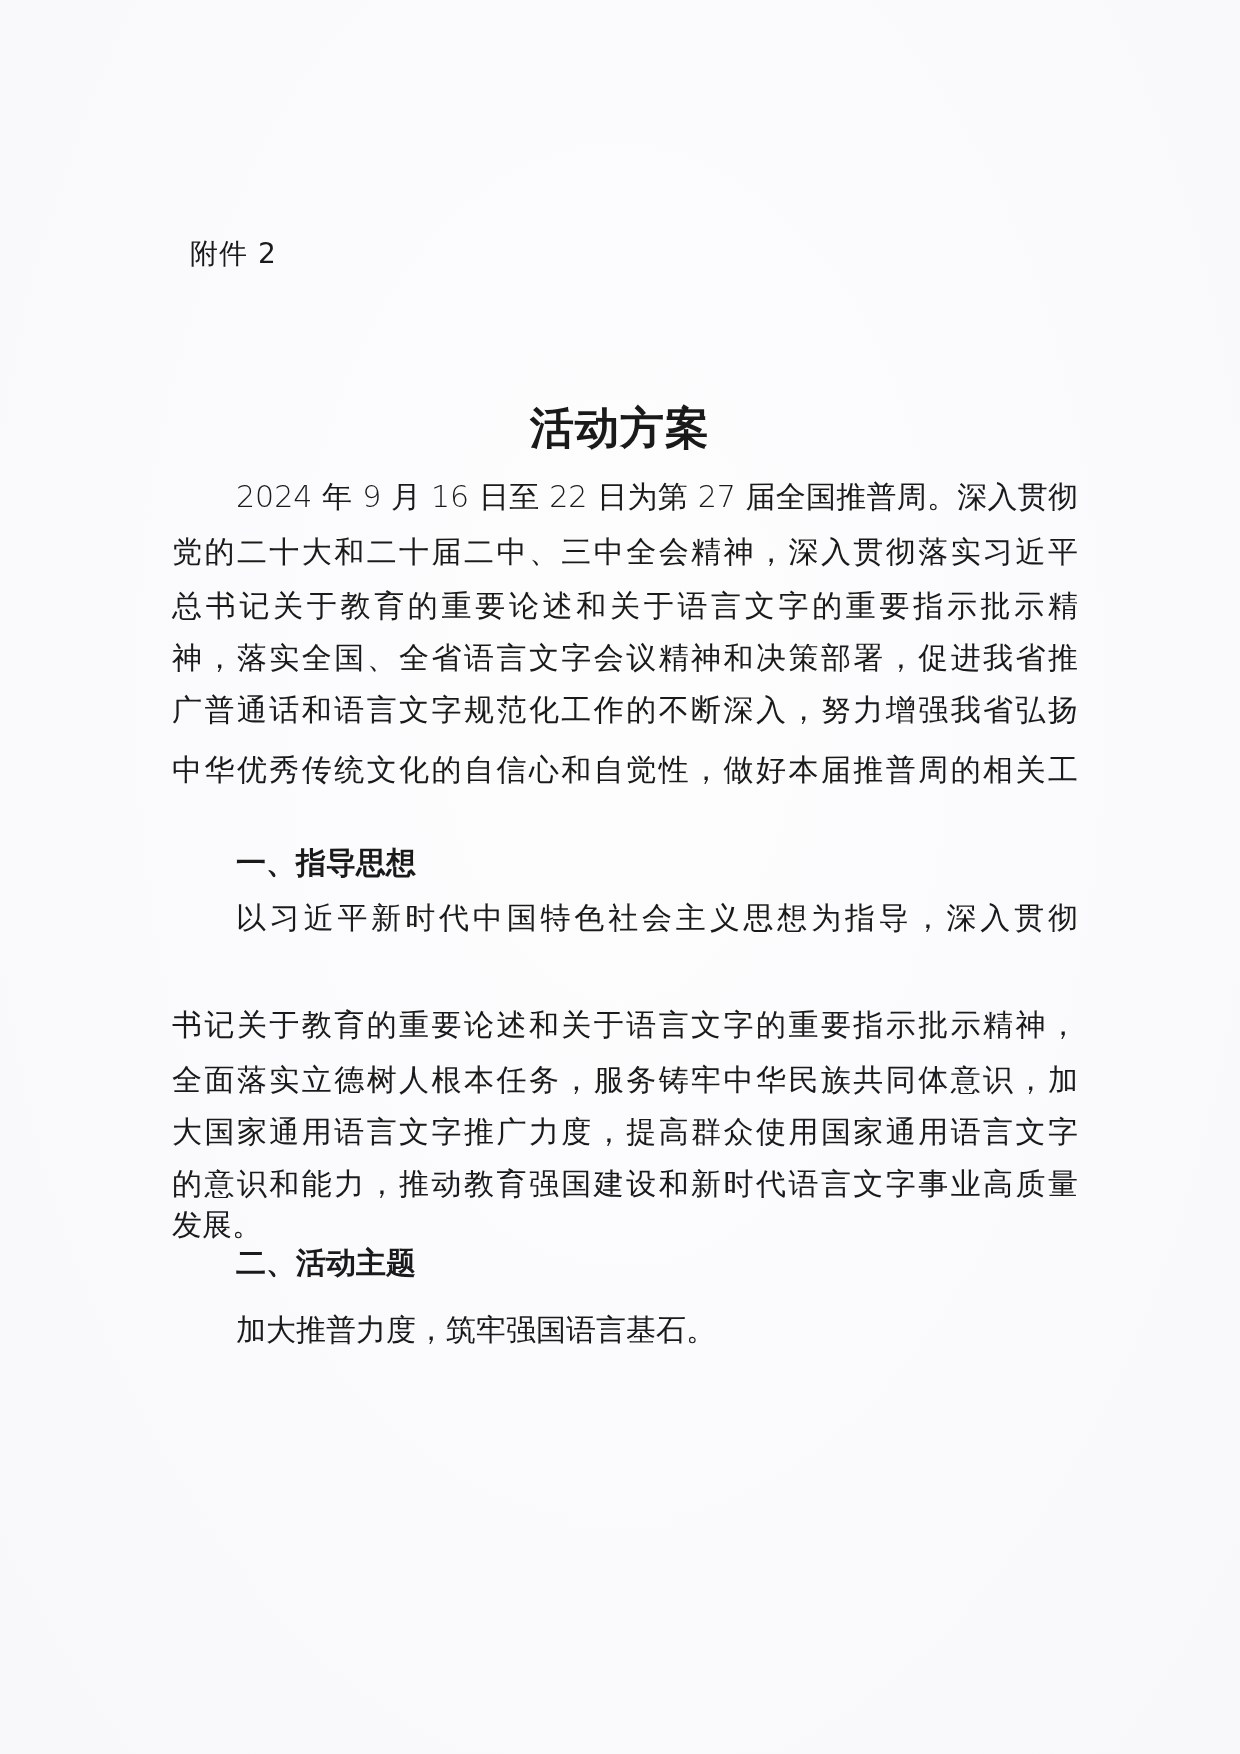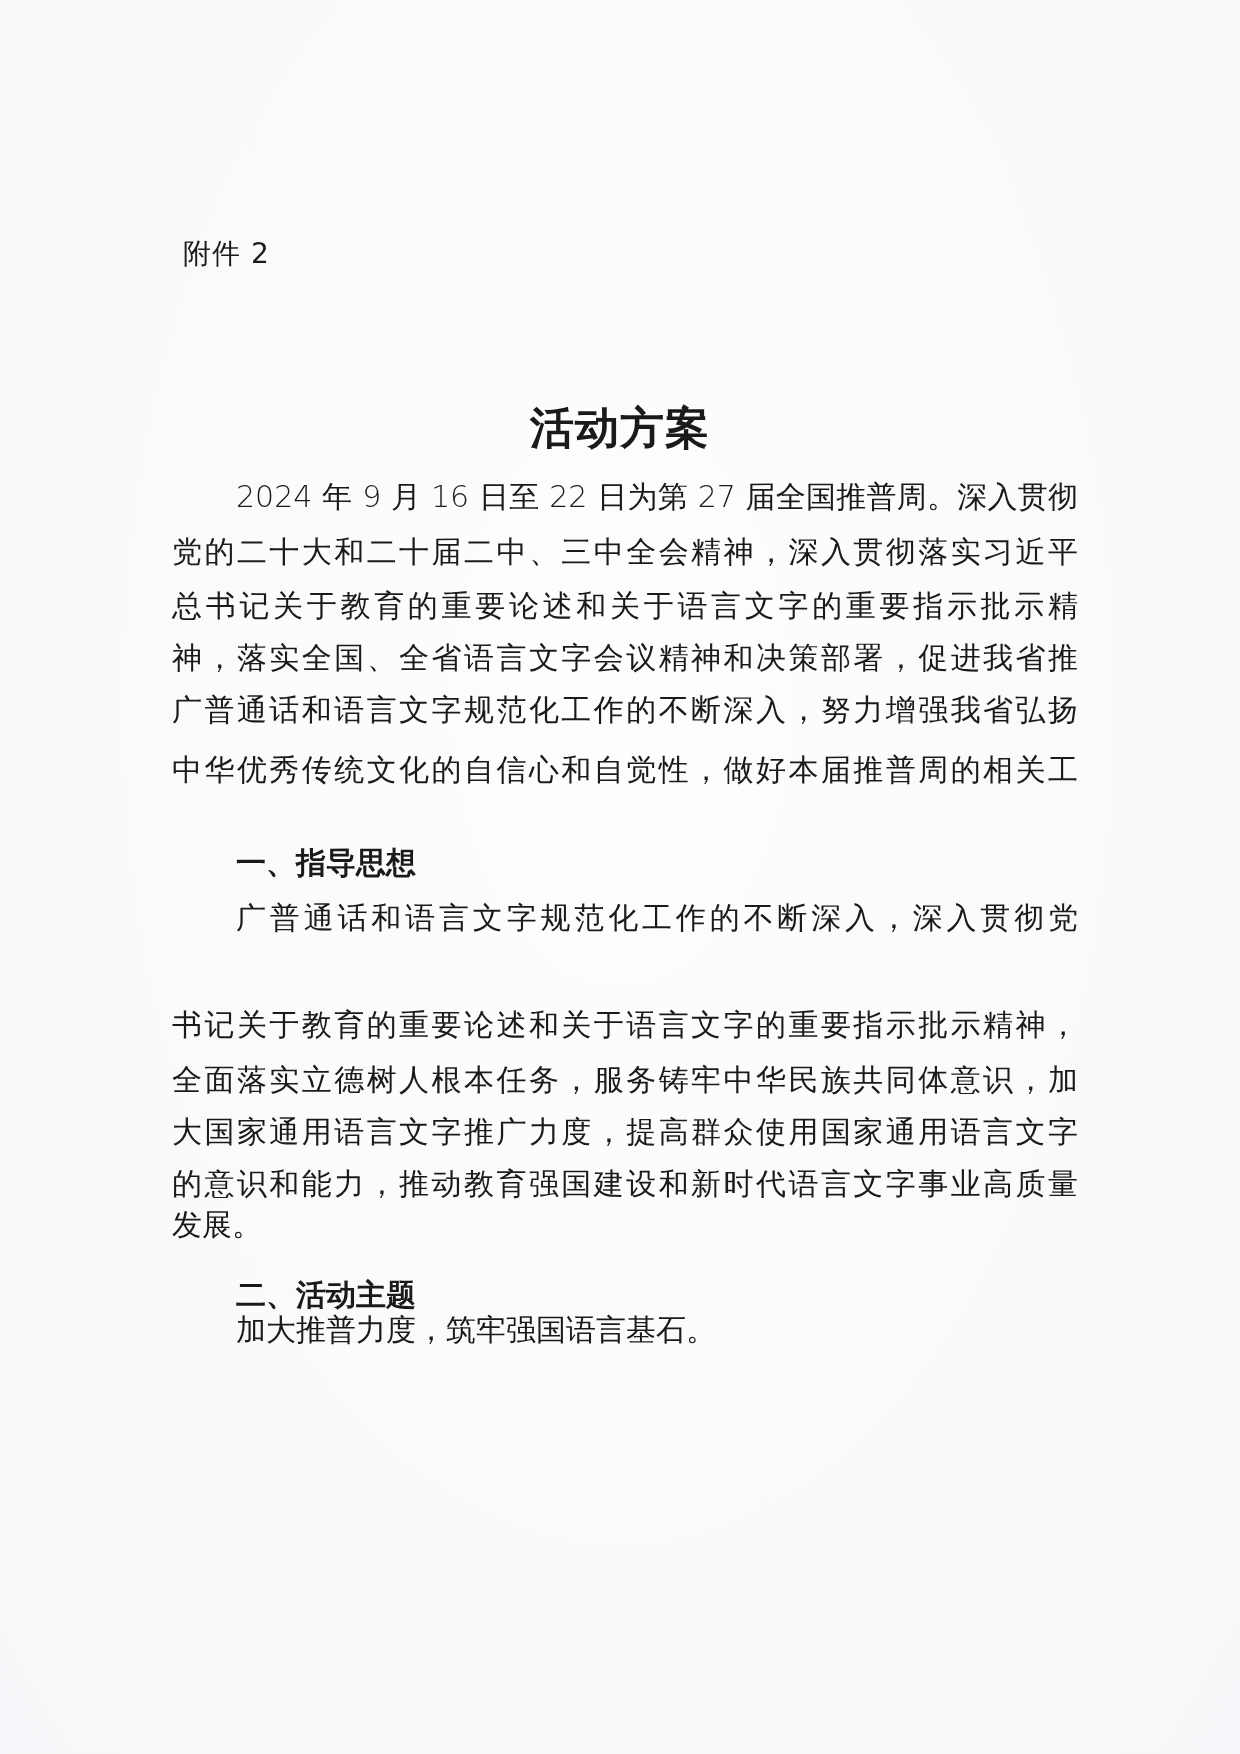--- a/index.html
+++ b/index.html
@@ -11,21 +11,21 @@
     color: #1a1a1a;
     font-family: "DejaVu Serif", "Liberation Serif", serif;
   }
   .page {
     position: absolute; left: 0; top: 0;
     width: 1240px; height: 1754px;
     background:
       radial-gradient(ellipse at 50% 40%, rgba(255,255,255,0.6), rgba(240,240,246,0.3));
   }
   .attachment {
-    position: absolute; left: 183px; top: 234px;
+    position: absolute; left: 190px; top: 234px;
     font-size: 28px; line-height: 40px;
     font-family: "DejaVu Sans", "Liberation Sans", sans-serif;
     letter-spacing: 1px;
   }
   .title {
     position: absolute; left: 0; width: 1240px; text-align: center;
     font-family: "DejaVu Serif", "Liberation Serif", serif;
     font-weight: bold;
     font-size: 44px; line-height: 56px;
     letter-spacing: 1px;
@@ -60,23 +60,23 @@
   <div class="title l2">活动方案</div>
 
   <div class="line indent" style="top:477px;">2024 年 9 月 16 日至 22 日为第 27 届全国推普周。深入贯彻</div>
   <div class="line" style="top:532px;">党的二十大和二十届二中、三中全会精神，深入贯彻落实习近平</div>
   <div class="line" style="top:586px;">总书记关于教育的重要论述和关于语言文字的重要指示批示精</div>
   <div class="line" style="top:638px;">神，落实全国、全省语言文字会议精神和决策部署，促进我省推</div>
   <div class="line" style="top:690px;">广普通话和语言文字规范化工作的不断深入，努力增强我省弘扬</div>
   <div class="line" style="top:750px;">中华优秀传统文化的自信心和自觉性，做好本届推普周的相关工</div>
 
   <div class="heading" style="top:843px;">一、指导思想</div>
-  <div class="line indent" style="top:898px;">广普通话和语言文字规范化工作的不断深入，深入贯彻党</div>
+  <div class="line indent" style="top:898px;">以习近平新时代中国特色社会主义思想为指导，深入贯彻</div>
   <div class="line" style="top:1005px;">书记关于教育的重要论述和关于语言文字的重要指示批示精神，</div>
   <div class="line" style="top:1060px;">全面落实立德树人根本任务，服务铸牢中华民族共同体意识，加</div>
   <div class="line" style="top:1112px;">大国家通用语言文字推广力度，提高群众使用国家通用语言文字</div>
   <div class="line" style="top:1164px;">的意识和能力，推动教育强国建设和新时代语言文字事业高质量</div>
   <div class="line last" style="top:1205px;">发展。</div>
 
-  <div class="heading" style="top:1275px;">二、活动主题</div>
+  <div class="heading" style="top:1243px;">二、活动主题</div>
   <div class="line indent last" style="top:1310px;">加大推普力度，筑牢强国语言基石。</div>
 
 </div>
 
 </body></html>

